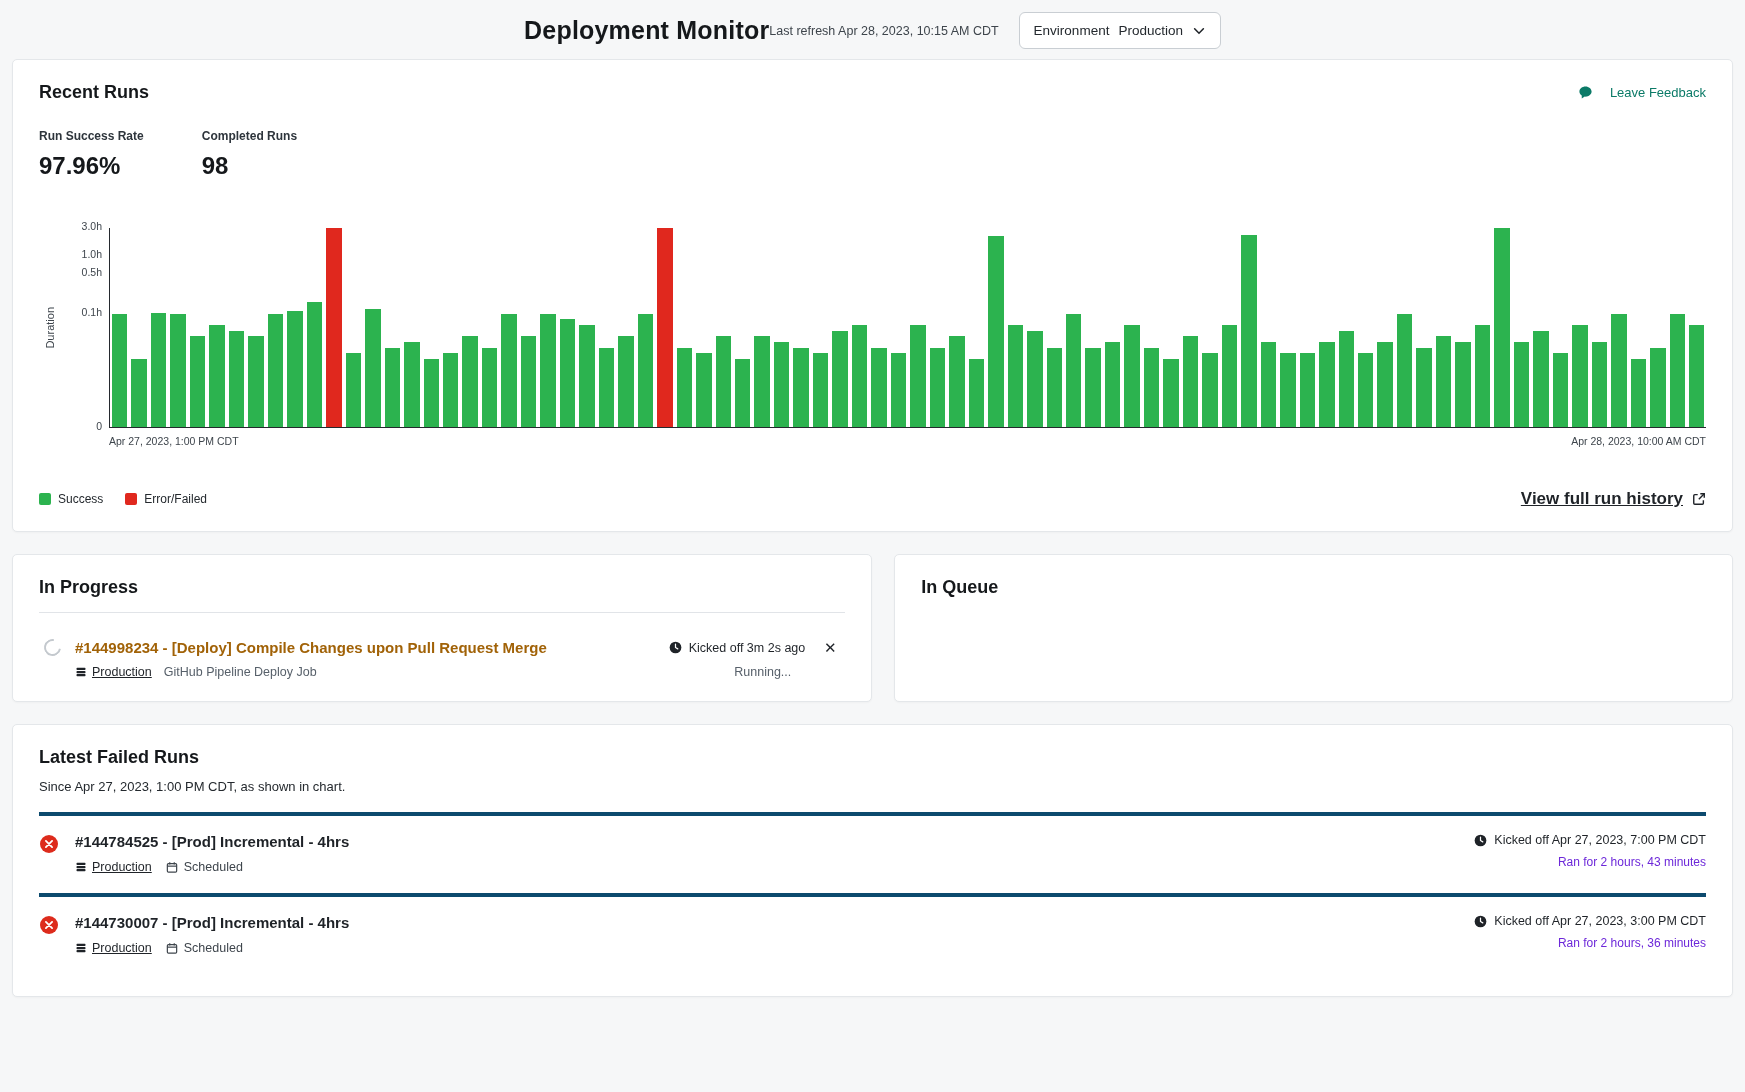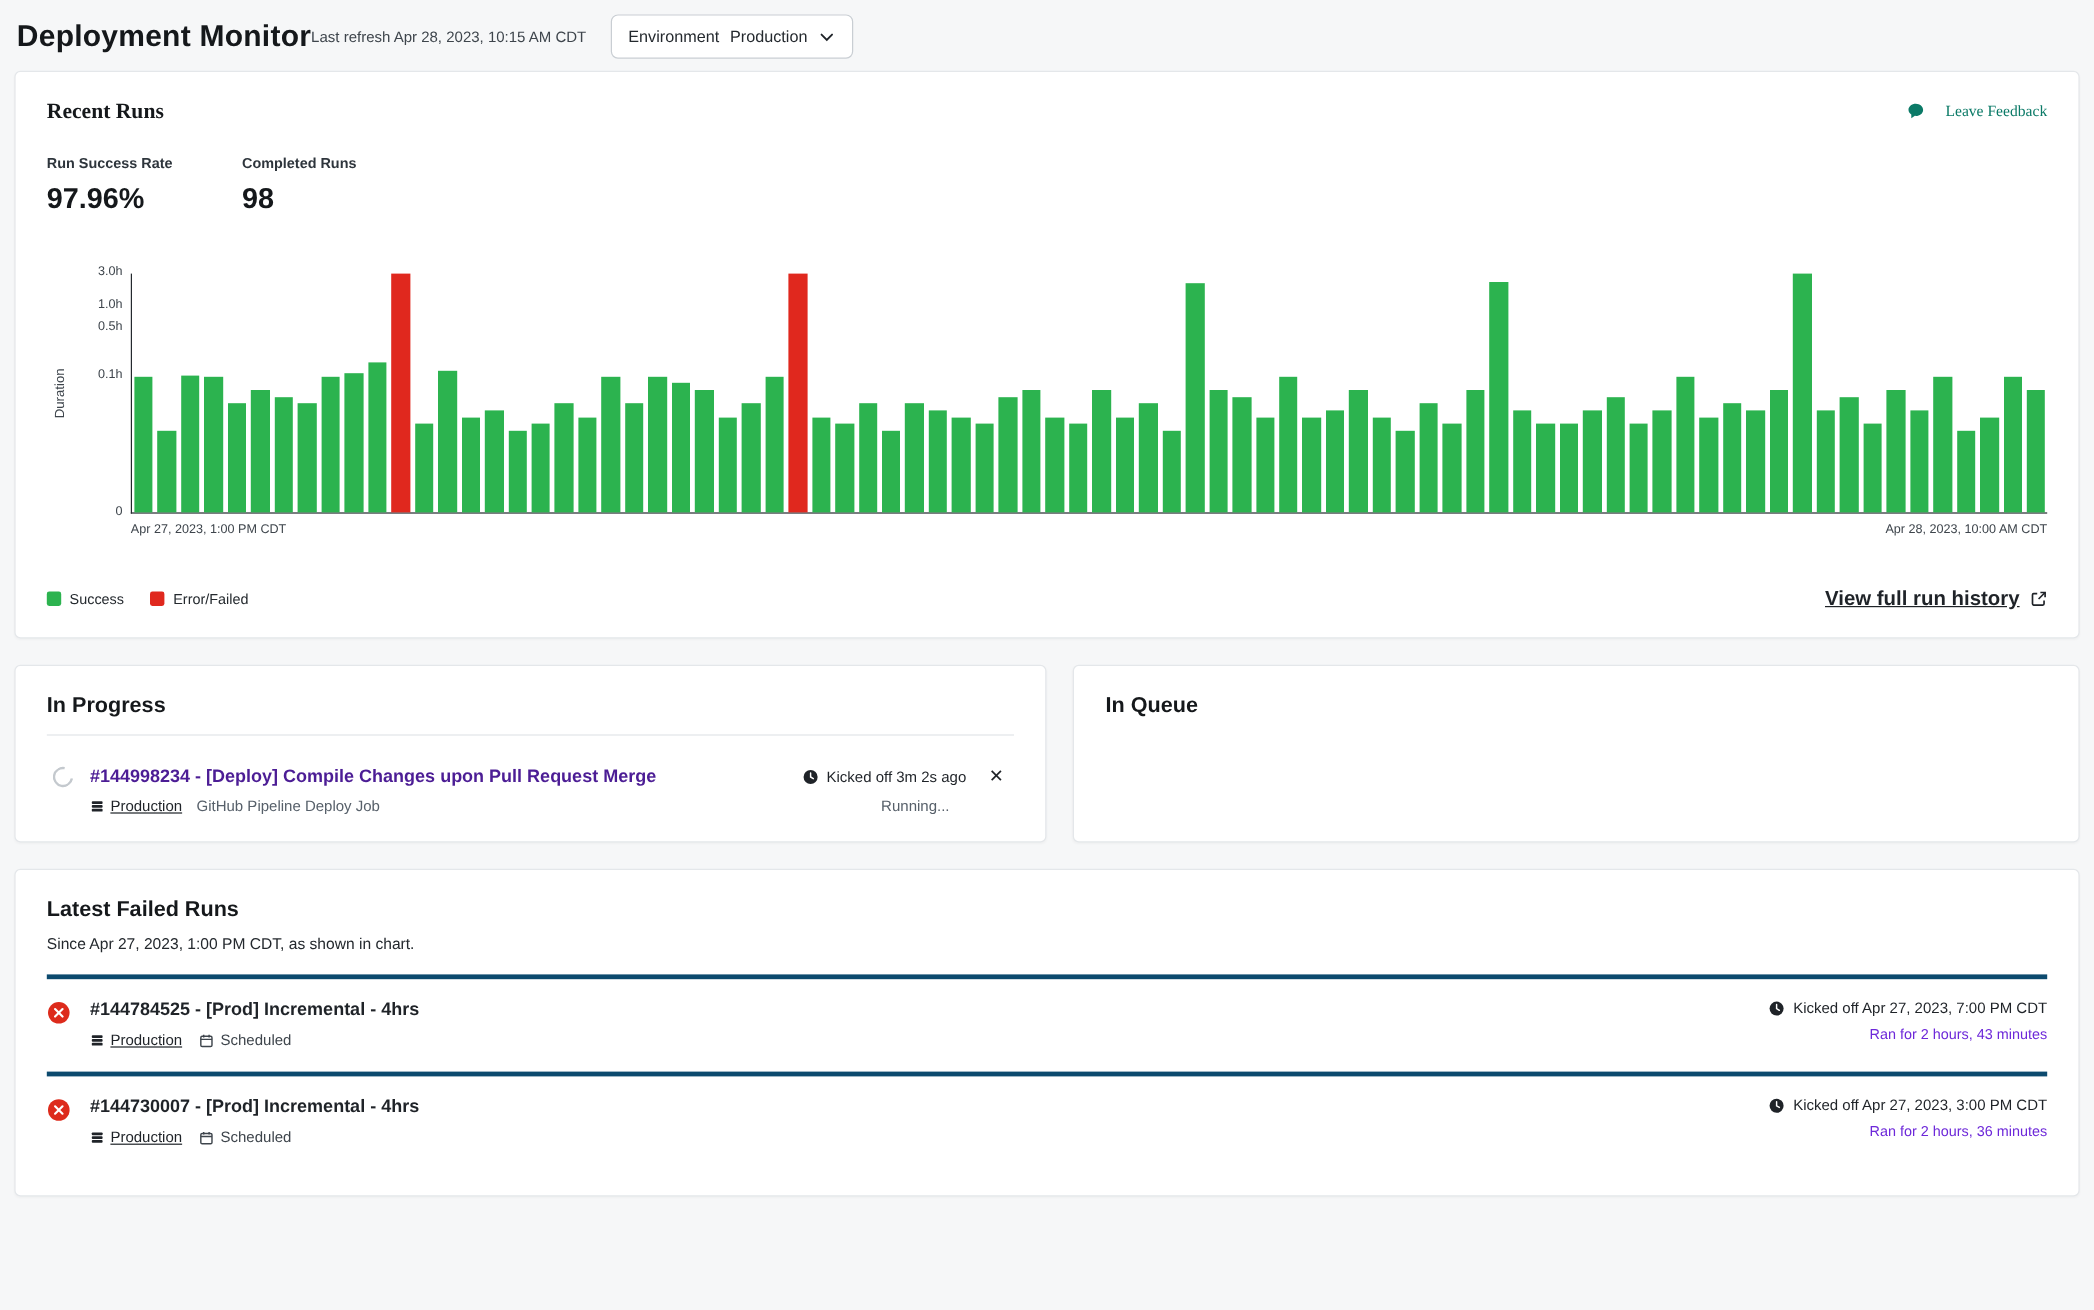--- a/index.html
+++ b/index.html
@@ -4,31 +4,31 @@
 <style>
   * { box-sizing: border-box; margin: 0; padding: 0; }
   html,body { width: 1745px; height: 1092px; }
   body {
     background: #f6f7f8;
     font-family: "Liberation Sans", "DejaVu Sans", sans-serif;
     color: #24292e;
     overflow: hidden;
   }
   
-  .topbar { display:flex; align-items:center; justify-content:flex-start; padding:12px 14px 10px 14px; }
+  .topbar { display:flex; align-items:center; justify-content:center; padding:12px 14px 10px 14px; }
   .page-title { font-size:25px; font-weight:700; color:#15181b; letter-spacing:.2px; }
   .topbar-right { display:flex; align-items:center; gap:20px; }
   .refresh { font-size:12.5px; color:#3e454c; }
   .env-select { display:flex; align-items:center; gap:9px; background:#fff; border:1px solid #c9ced3;
     border-radius:6px; padding:10px 14px; font-size:13.5px; color:#24292e; cursor:pointer; font-family:inherit; }
   
   .card { background:#fff; border:1px solid #e4e7ea; border-radius:5px; margin:0 12px 22px;
     padding:22px 26px; box-shadow:0 1px 2px rgba(0,0,0,.03); }
   .card h2 { font-size:18px; font-weight:700; color:#15181b; }
-  .card-head { display:flex; justify-content:space-between; align-items:center;font-family:Liberation Serif, serif; }
+  .card-head { display:flex; justify-content:space-between; align-items:center; }
   .feedback { display:flex; align-items:center; gap:17px; color:#0b7a67; font-size:13px; cursor:pointer; text-decoration:none; }
   
   .stats { display:flex; gap:58px; margin-top:26px; }
   .stat-label { font-size:12px; font-weight:700; color:#2e353c; }
   .stat-value { font-size:24px; font-weight:600; margin-top:9px; color:#15181b; }
   
   .chart-grid { display:grid; grid-template-columns:22px 48px 1fr; margin-top:48px; }
   .ylabel { writing-mode:vertical-rl; transform:rotate(180deg); font-size:11px; color:#3e454c;
     justify-self:center; align-self:center; }
   .yticks { position:relative; height:200px; }
@@ -44,21 +44,21 @@
   .history-link { display:flex; align-items:center; gap:9px; font-size:17px; font-weight:700;
     color:#1f2328; cursor:pointer; }
   .history-link .txt { text-decoration:underline; }
   
   .two-col { display:grid; grid-template-columns:1fr 0.975fr; gap:22px; margin:0 12px 22px; }
   .two-col .card { margin:0; }
   .divider { height:1px; background:#e1e4e8; margin-top:14px; }
   .prog-row { display:grid; grid-template-columns:26px 1fr auto 30px; column-gap:10px; margin-top:26px; align-items:center; }
   .spinner { width:17px; height:17px; border-radius:50%; border:2px solid #c4c9ce; border-right-color:transparent;
     transform:rotate(-35deg); display:inline-block; justify-self:center; }
-  .prog-title { font-size:15px; font-weight:700; color:#4c1d95; }
+  .prog-title { font-size:15px; font-weight:700; color:#a16207; }
   .meta-with-clock { display:flex; align-items:center; gap:7px; font-size:12.5px; color:#1f2328; justify-self:end; }
   .close-btn { background:none; border:none; font-size:15px; color:#1f2328; cursor:pointer; justify-self:center; line-height:1; }
   .prog-meta { grid-column:2; display:flex; align-items:center; gap:12px; margin-top:9px; }
   .env-link { display:flex; align-items:center; gap:5px; font-size:12.5px; color:#1f2328; cursor:pointer; }
   .env-link .lnk { text-decoration:underline; }
   .job-name { font-size:12.5px; color:#57606a; }
   .prog-status { grid-column:3; justify-self:end; margin-top:9px; font-size:12.5px; color:#57606a; padding-right:14px; }
   .queue-empty { margin-top:28px; font-size:13.5px; color:#24292e; }
   
   .failed-sub { font-size:13px; color:#24292e; margin-top:11px; }

